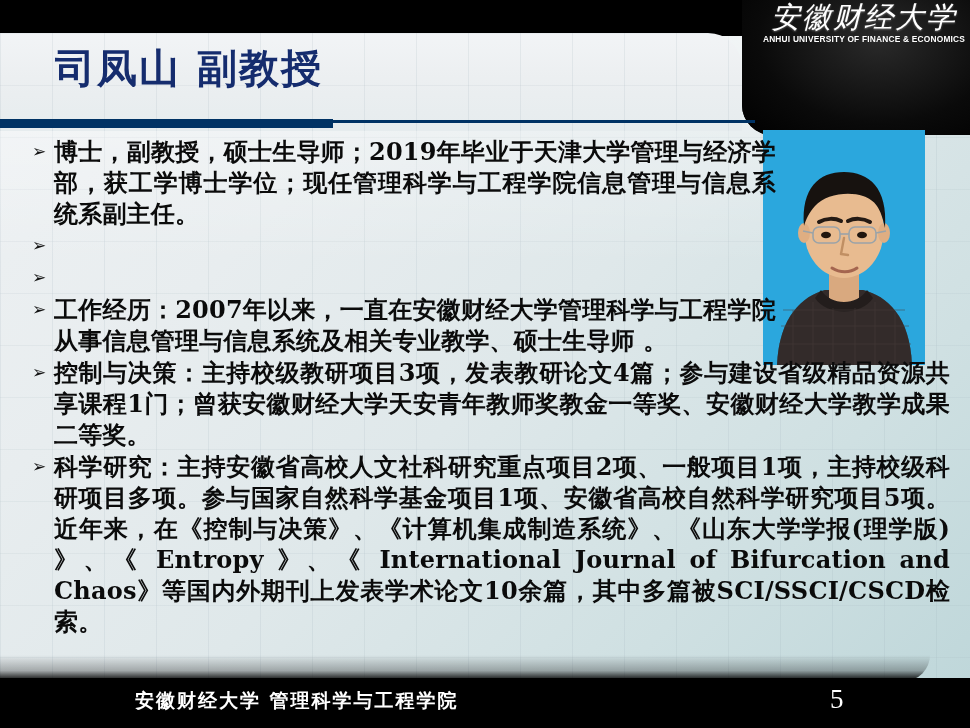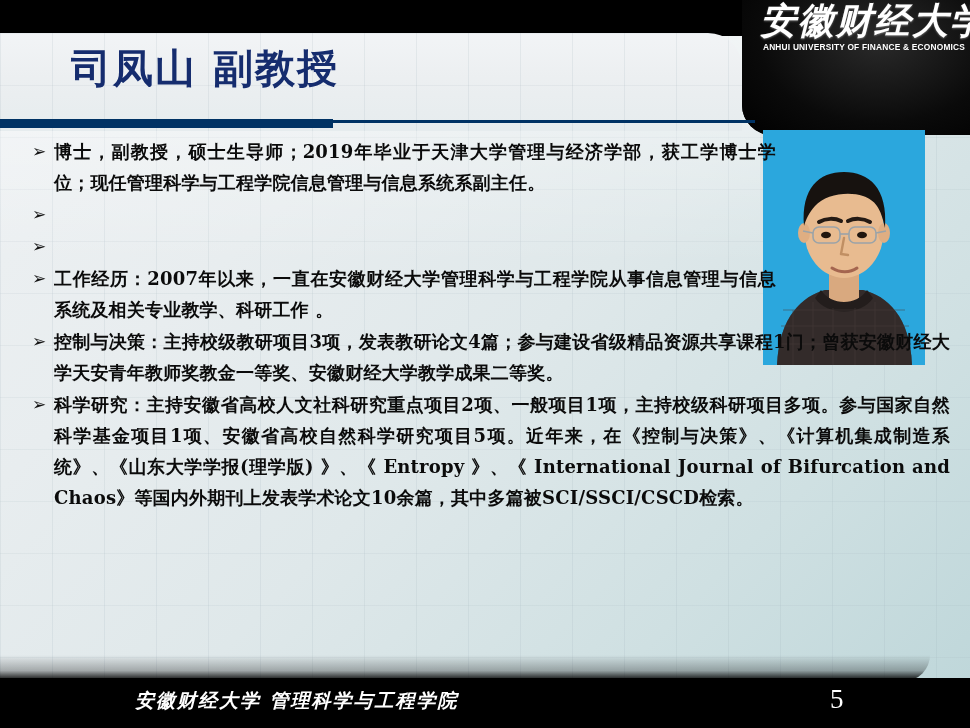--- a/index.html
+++ b/index.html
@@ -88,42 +88,42 @@
   
   .logo {
     position: absolute;
     left: 760px; top: 2px;
     width: 208px;
     text-align: center;
     color: #fff;
   }
   .logo-cn {
     font-family: "DejaVu Serif", serif;
-    font-size: 36px;
-    font-weight: bold;
+    font-size: 29px;
+    font-weight: normal;
     letter-spacing: 2px;
     font-style: italic;
     line-height: 1.05;
     text-shadow: 0 1px 2px rgba(255,255,255,.35);
     white-space: nowrap;
   }
   .logo-en {
     font-family: "Liberation Sans", sans-serif;
     font-size: 8.2px;
     font-weight: bold;
     letter-spacing: .2px;
     margin-top: 3px;
     white-space: nowrap;
     transform: scaleX(1.02);
   }
 
   
   .title {
     position: absolute;
-    left: 71px; top: 48px;
+    left: 55px; top: 48px;
     font-family: "DejaVu Sans", "Liberation Sans", sans-serif;
     font-size: 40px;
     font-weight: 700;
     color: #152c6e;
     letter-spacing: 2px;
     line-height: 1;
     white-space: nowrap;
   }
 
   
@@ -168,21 +168,21 @@
     font-size: 17px;
     line-height: 31px;
     color: #111;
     text-align: left;
     padding-left: 10px;
     box-sizing: border-box;
   }
   .bullet-text {
     flex: 1 1 auto;
     font-family: "DejaVu Serif", "Liberation Serif", serif;
-    font-size: 18px;
+    font-size: 24px;
     font-weight: bold;
     line-height: 31px;
     color: #0b0b0b;
     letter-spacing: .2px;
     text-align: justify;
     text-justify: inter-ideograph;
   }
   .bullet-text.wrap-1 { width: 722px; flex: 0 0 722px; }
   .bullet-text.wrap-full { width: 896px; flex: 0 0 896px; }
 
@@ -198,21 +198,20 @@
     left: 0; top: 655px;
     width: 930px; height: 26px;
     background: linear-gradient(180deg, rgba(0,0,0,0) 0%, rgba(0,0,0,.28) 60%, #000 100%);
     border-bottom-right-radius: 26px;
   }
   .footer-text {
     position: absolute;
     left: 135px; top: 688px;
     color: #fff;
     font-family: "DejaVu Serif", serif;
-    font-style: italic;
     font-weight: bold;
     font-size: 19px;
     letter-spacing: 2px;
     white-space: nowrap;
   }
   .page-num {
     position: absolute;
     left: 830px; top: 684px;
     color: #fff;
     font-family: "Liberation Serif", serif;
@@ -307,21 +306,21 @@
     <div class="bullet-row">
       <div class="bullet-mark">➢</div>
     </div>
 
     <div class="bullet-row">
       <div class="bullet-mark">➢</div>
     </div>
 
     <div class="bullet-row">
       <div class="bullet-mark">➢</div>
-      <div class="bullet-text wrap-1">工作经历：2007年以来，一直在安徽财经大学管理科学与工程学院从事信息管理与信息系统及相关专业教学、科研工作 。</div>
+      <div class="bullet-text wrap-1">工作经历：2007年以来，一直在安徽财经大学管理科学与工程学院从事信息管理与信息系统及相关专业教学、硕士生导师 。</div>
     </div>
 
     <div class="bullet-row">
       <div class="bullet-mark">➢</div>
       <div class="bullet-text wrap-full">控制与决策：主持校级教研项目3项，发表教研论文4篇；参与建设省级精品资源共享课程1门；曾获安徽财经大学天安青年教师奖教金一等奖、安徽财经大学教学成果二等奖。</div>
     </div>
 
     <div class="bullet-row">
       <div class="bullet-mark">➢</div>
       <div class="bullet-text wrap-full">科学研究：主持安徽省高校人文社科研究重点项目2项、一般项目1项，主持校级科研项目多项。参与国家自然科学基金项目1项、安徽省高校自然科学研究项目5项。近年来，在《控制与决策》、《计算机集成制造系统》、《山东大学学报(理学版) 》、《 Entropy 》、《 International Journal of Bifurcation and Chaos》等国内外期刊上发表学术论文10余篇，其中多篇被SCI/SSCI/CSCD检索。</div>

